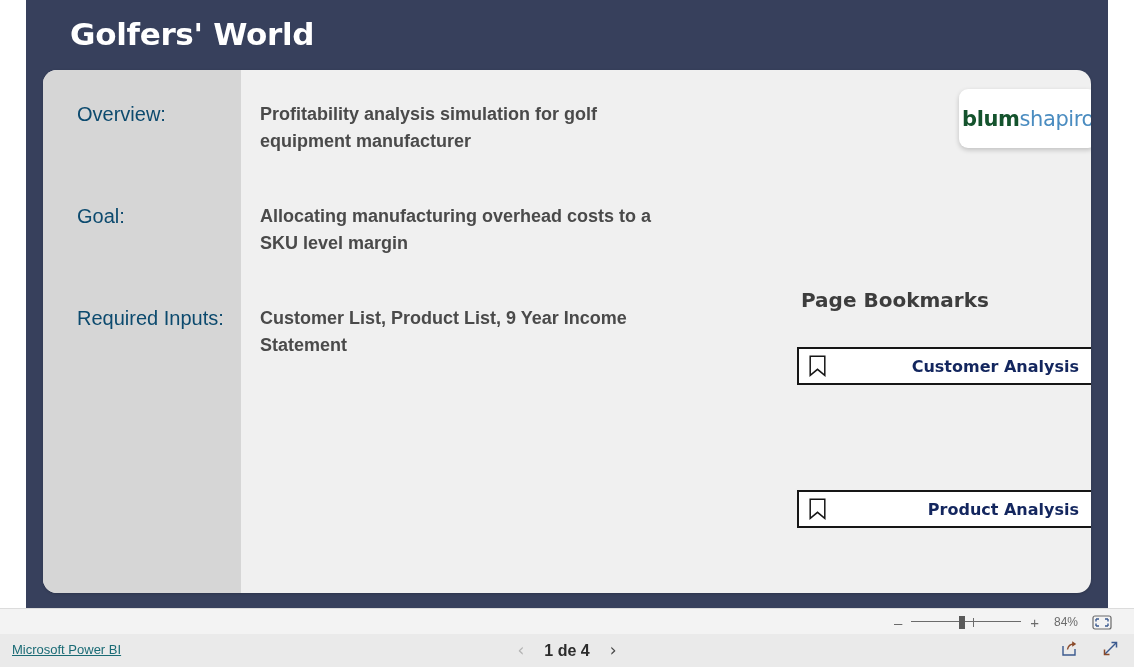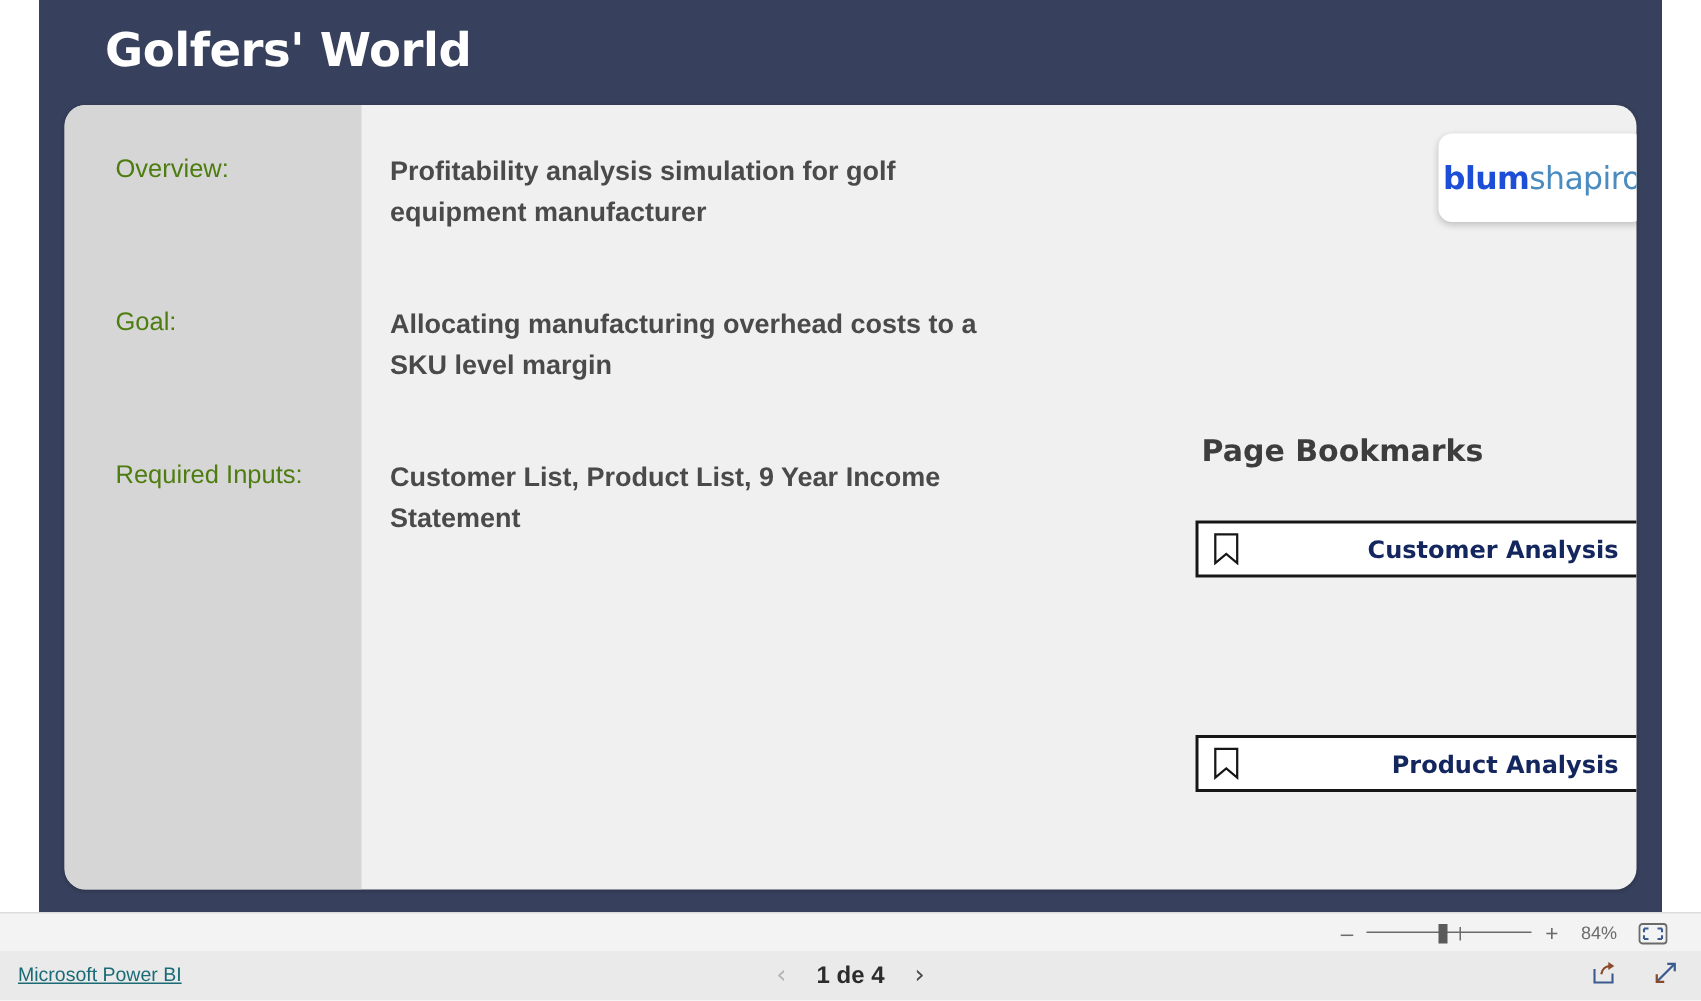--- a/index.html
+++ b/index.html
@@ -55,22 +55,22 @@
     left: 0;
     top: 0;
     width: 198px;
     height: 100%;
     background: #d6d6d6;
   }
 
   .field-label {
     position: absolute;
     left: 34px;
-    font-size: 17px;
-    color: #4d7c0f;
+    font-size: 20px;
+    color: #0c4a6e;
     font-family: "Liberation Sans", sans-serif;
     white-space: nowrap;
   }
   .field-label.l1 { top: 33px; }
   .field-label.l2 { top: 135px; }
   .field-label.l3 { top: 237px; }
 
   .field-value {
     position: absolute;
     left: 217px;
@@ -97,21 +97,21 @@
     box-shadow: 0 2px 5px rgba(0,0,0,0.20);
     display: flex;
     align-items: center;
     justify-content: center;
   }
   #logo-text {
     font-size: 21px;
     letter-spacing: -0.4px;
     font-family: "DejaVu Sans", sans-serif;
   }
-  #logo-blum { font-weight: bold; color: #1d4ed8; }
+  #logo-blum { font-weight: bold; color: #14532d; }
   #logo-shapiro { font-weight: normal; color: #4a8cc0; }
 
   
   #bookmarks-title {
     position: absolute;
     left: 758px;
     top: 218px;
     font-size: 20px;
     font-weight: bold;
     color: #3d3d3d;

